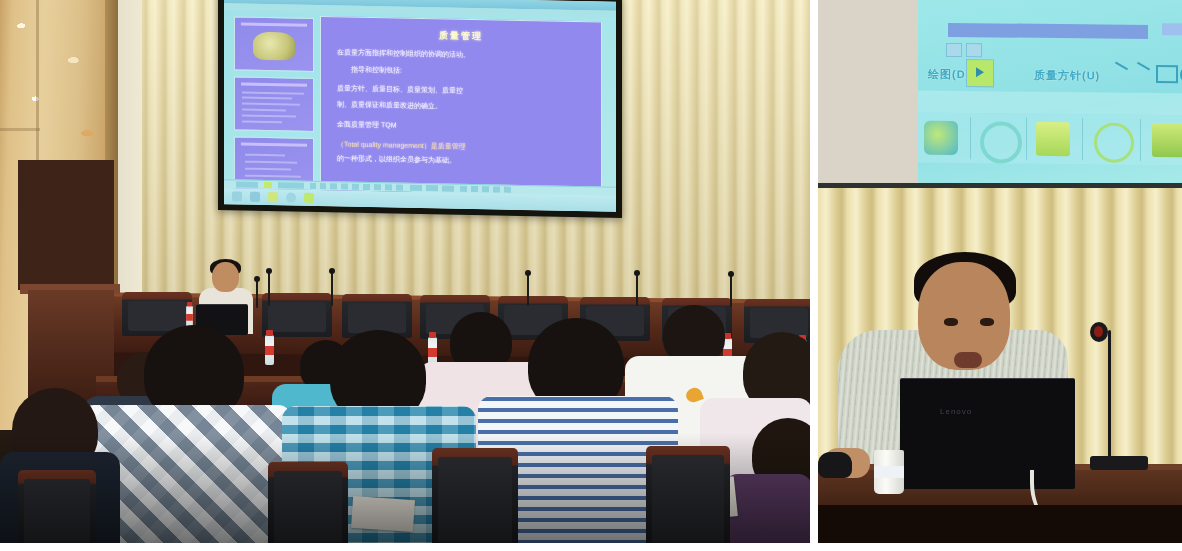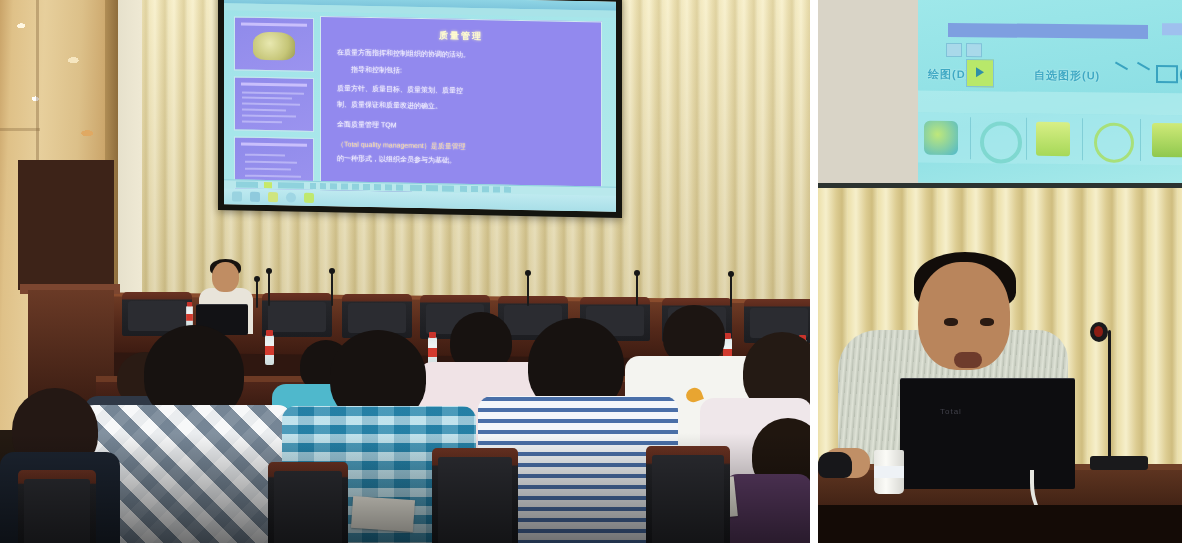--- a/index.html
+++ b/index.html
@@ -369,21 +369,21 @@
 
     <div class="r-screen">
       <div class="r-ppt">
         <div class="r-bluebar"></div>
         <div class="r-bluebar2"></div>
         <div class="r-smallbox" style="left:28px"></div>
         <div class="r-smallbox" style="left:48px"></div>
 
         <div class="r-toolrow">
           <div class="r-tooltext" style="left:0px;top:4px">绘图(D)</div>
-          <div class="r-tooltext" style="left:106px;top:4px">自选图形(U)</div>
+          <div class="r-tooltext" style="left:106px;top:4px">质量方针(U)</div>
         </div>
         <div class="r-greenbtn"></div>
         <div class="r-shape" style="left:196px;width:14px;height:2px;transform:rotate(30deg);border:none;border-top:2px solid #39a3c0"></div>
         <div class="r-shape" style="left:218px;width:14px;height:2px;transform:rotate(30deg);border:none;border-top:2px solid #39a3c0"></div>
         <div class="r-shape" style="left:238px;width:18px;height:14px"></div>
         <div class="r-shape" style="left:262px;width:18px;height:15px;border-radius:50%"></div>
 
         <div class="r-band"></div>
 
         <div class="r-taskbar">
@@ -412,21 +412,21 @@
 
     <div class="r-mic"></div>
     <div style="position:absolute;left:272px;top:322px;width:18px;height:20px;border-radius:50%;background:#1a1a1c"></div>
     <div style="position:absolute;left:276px;top:326px;width:9px;height:11px;border-radius:50%;background:#8c1d14"></div>
 
     <div class="r-desk-top"></div>
     <div class="r-desk"></div>
     <div class="r-mic-base"></div>
 
     <div class="r-laptop">
-      <div class="r-laptop-logo">Total</div>
+      <div class="r-laptop-logo">Lenovo</div>
     </div>
 
     <div class="r-cup">
       <div class="r-cup-band"></div>
     </div>
 
     <div class="r-hand"></div>
     <div class="r-mouse"></div>
     <div class="r-cable"></div>
     <div class="r-darkbot"></div>

